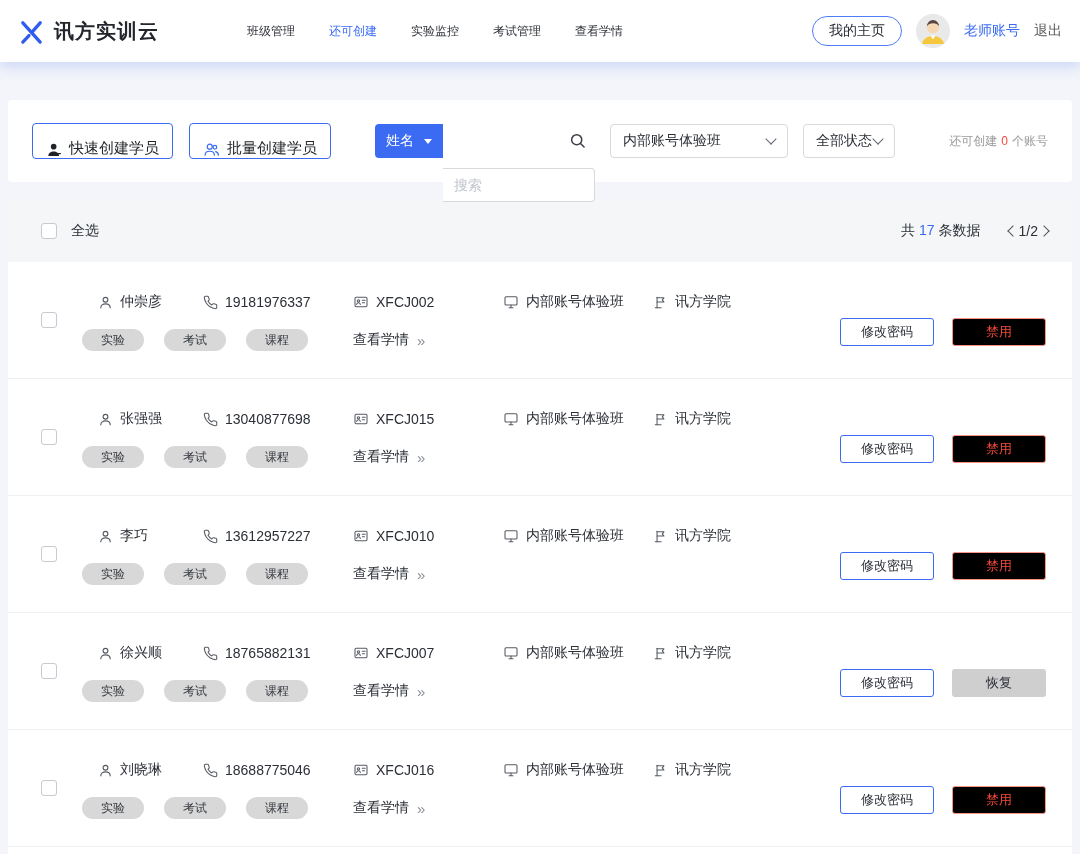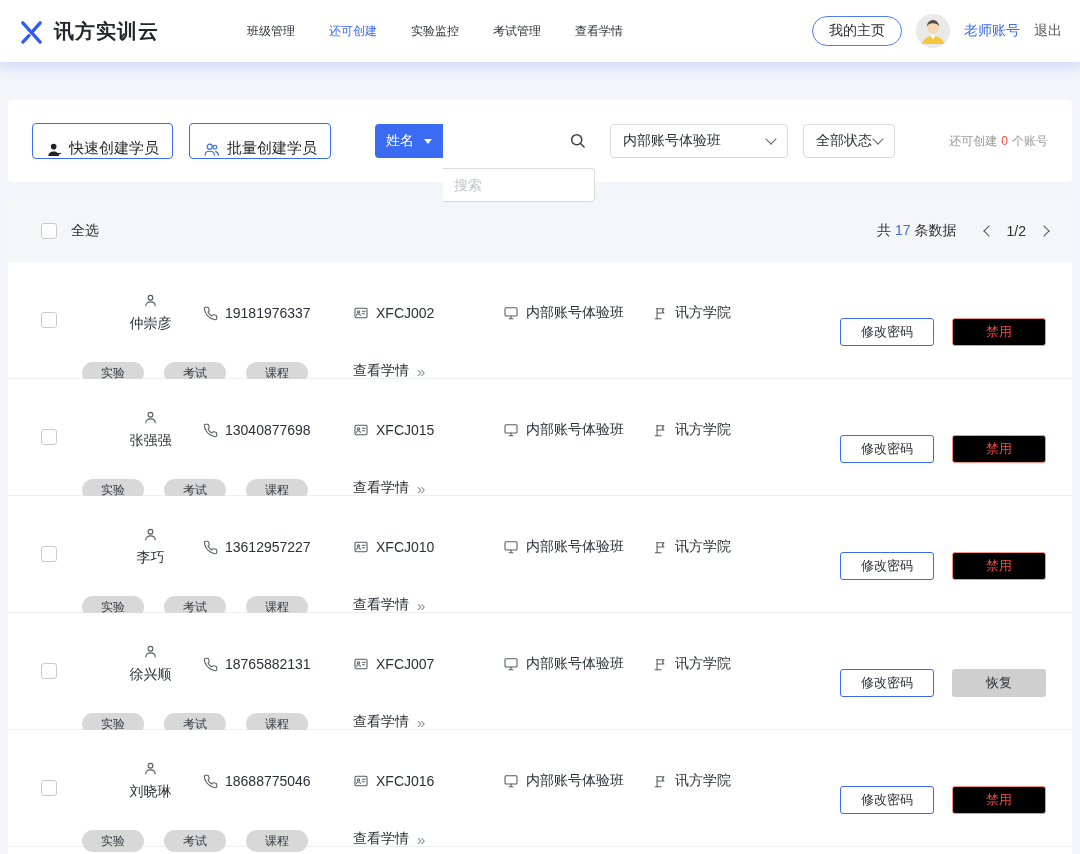--- a/index.html
+++ b/index.html
@@ -52,35 +52,35 @@
 
   
   .list { margin:18px 8px 0; }
   .list-head { background:#f5f6f8; height:62px; display:flex; align-items:center;
                padding:0 24px 0 33px; font-size:14px; }
   .checkbox { width:16px; height:16px; border:1px solid #c6cad1; border-radius:3px;
               background:#fff; cursor:pointer; flex:none; }
   .select-all-label { margin-left:14px; }
   .list-head-right { margin-left:auto; display:flex; align-items:center; gap:28px; }
   .total .num { color:#3a6bf2; margin:0 4px; }
-  .pager { display:flex; align-items:center; gap:14px; }
+  .pager { display:flex; align-items:center; gap:2px; }
   .pchev { width:8px; height:8px; display:inline-block; cursor:pointer; }
   .pchev.left  { border-left:1.5px solid #555; border-bottom:1.5px solid #555; transform:rotate(45deg); }
   .pchev.right { border-right:1.5px solid #555; border-bottom:1.5px solid #555; transform:rotate(-45deg); }
 
   .row { background:#fff; border-bottom:1px solid #edeff2; height:117px; position:relative;
          padding:0 24px 0 33px; }
   .row .checkbox { position:absolute; left:33px; top:50px; }
   .row-body { margin-left:57px; padding-top:31px; }
   .line1 { display:flex; align-items:center; font-size:14px; }
   .cell { display:flex; align-items:center; gap:7px; }
   .cell svg { flex:none; color:#565b63; }
-  .c-name { width:105px;flex-direction:column; } .c-phone { width:150px; } .c-code { width:150px;text-align:right; }
+  .c-name { width:105px; } .c-phone { width:150px; } .c-code { width:150px;text-align:right; }
   .c-class { width:150px; } .c-school { flex:1; }
-  .line2 { display:flex; align-items:flex-start; margin-top:29px; margin-left:-16px; }
+  .line2 { display:flex; align-items:center; margin-top:18px; margin-left:-16px; }
   .tags { display:flex; gap:20px; width:271px; }
   .tag-pill { background:#d8d8d8; color:#33373d; border-radius:11px; height:22px; line-height:22px;
               padding:0 19px; font-size:12px; cursor:pointer; }
   .learn { display:flex; align-items:center; gap:8px; font-size:14px; cursor:pointer; }
   .learn .arr { color:#8a8f99; font-size:15px; }
   .row-actions { position:absolute; right:26px; top:56px; display:flex; gap:18px;border-radius:8px; }
   .row-actions button { width:94px; height:28px; border-radius:3px; font-size:13px; }
   .btn-pass { border:1px solid #3a6bf2; background:#fff; color:#2b2f36; }
   .btn-status.danger { border:1px solid #f89383; background:#000000; color:#f5483a; }
   .btn-status.neutral { border:none; background:#cfcfcf; color:#2b2f36; }

